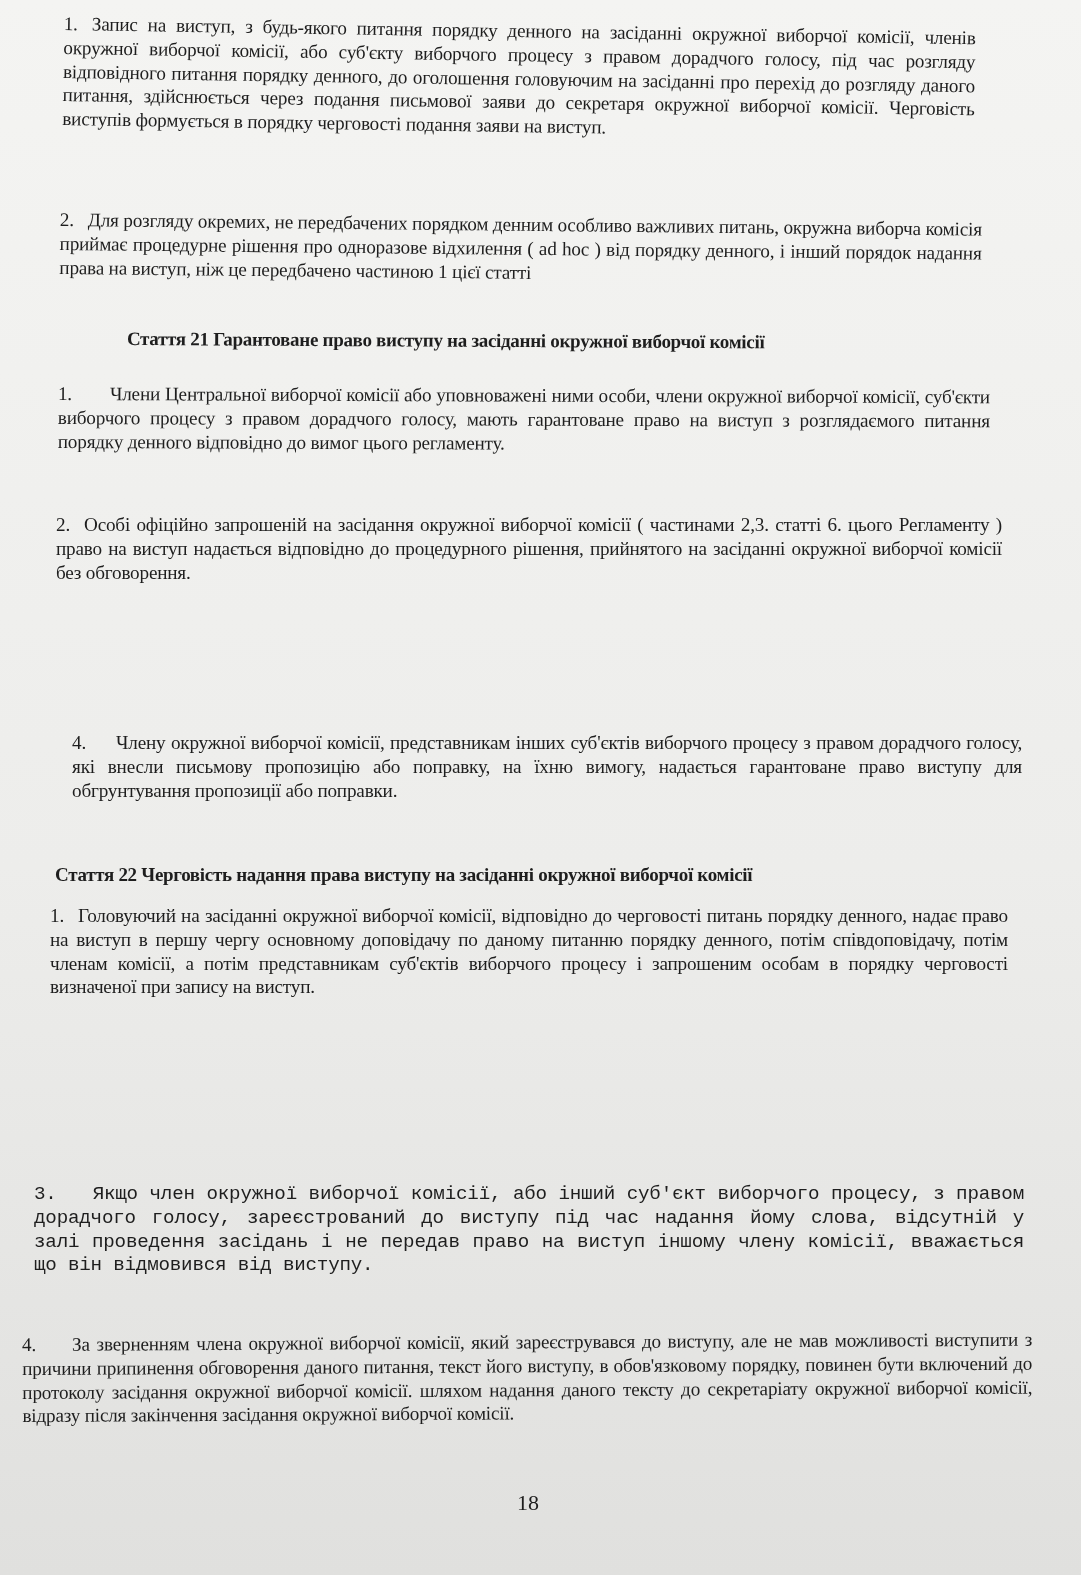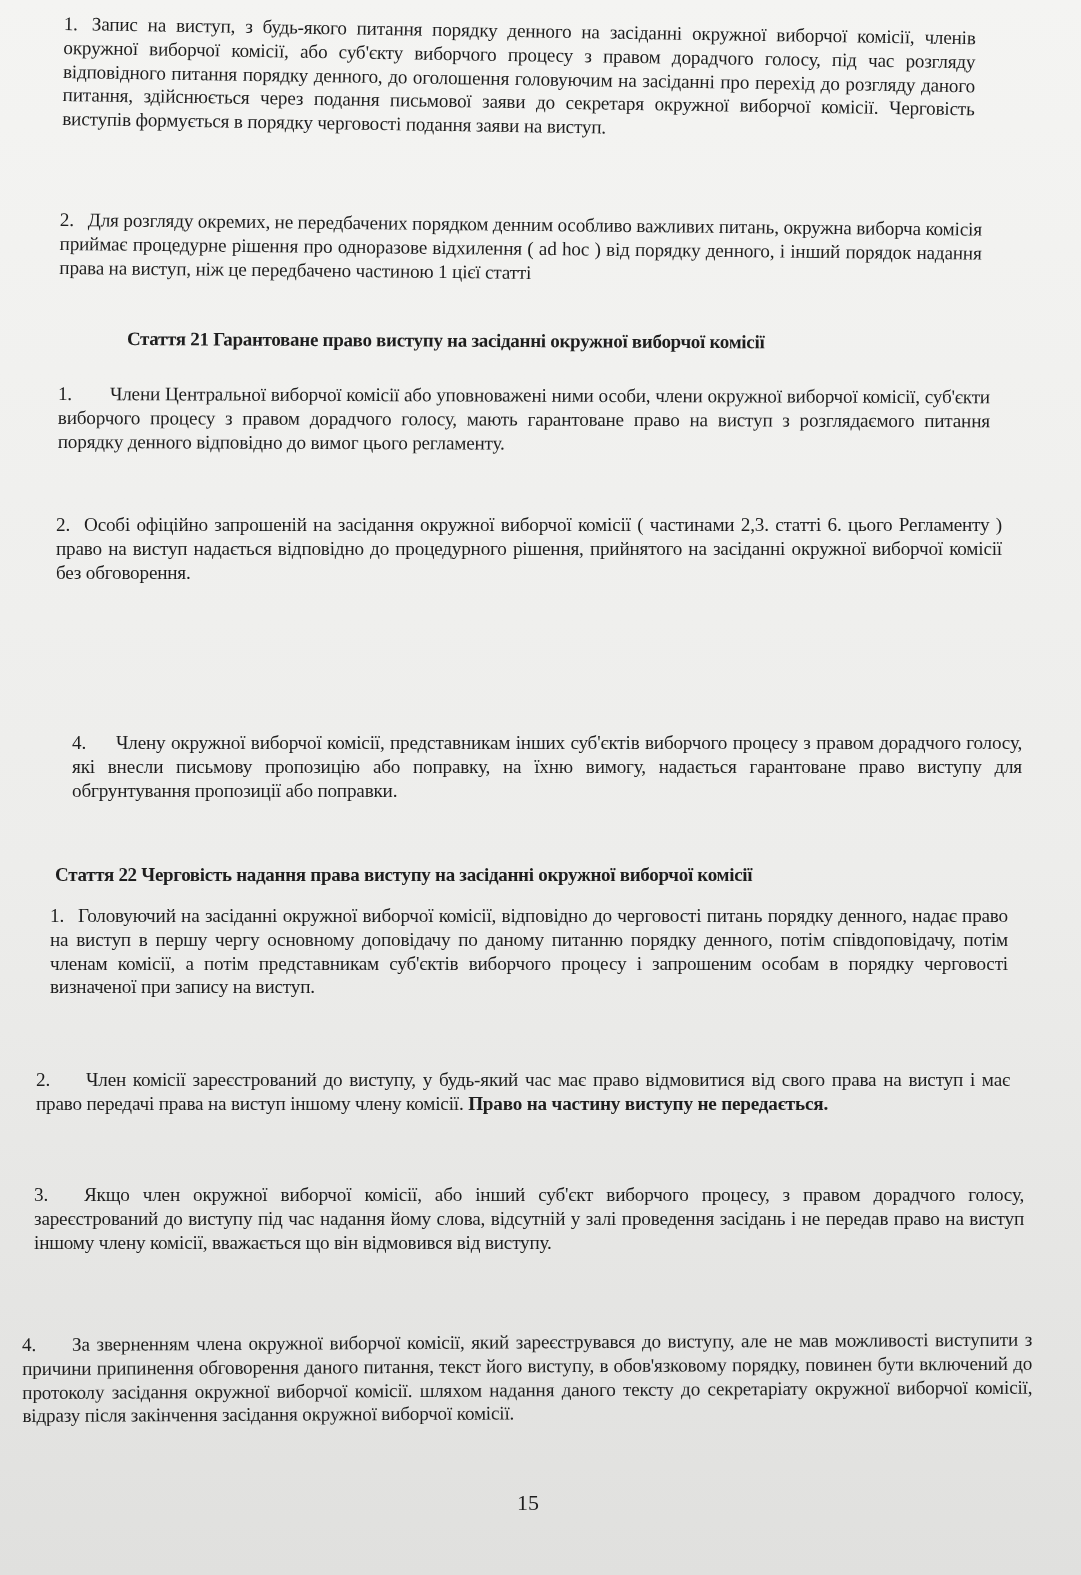--- a/index.html
+++ b/index.html
@@ -67,28 +67,24 @@
   <div class="para" style="left:72px; top:731px; width:950px;">
     <span class="num" style="margin-right:30px;">4.</span><span>Члену окружної виборчої комісії, представникам інших суб'єктів виборчого процесу з правом дорадчого голосу, які внесли письмову пропозицію або поправку, на їхню вимогу, надається гарантоване право виступу для обгрунтування пропозиції або поправки.</span>
   </div>
 
   <div class="heading" style="left:55px; top:830px;margin-top:34px;">Стаття 22 Черговість надання права виступу на засіданні окружної виборчої комісії</div>
 
   <div class="para" style="left:50px; top:888px; width:958px;margin-top:16px;">
     <span class="num">1.</span><span>Головуючий на засіданні окружної виборчої комісії, відповідно до черговості питань порядку денного, надає право на виступ в першу чергу основному доповідачу по даному питанню порядку денного, потім співдоповідачу, потім членам комісії, а потім представникам суб'єктів виборчого процесу і запрошеним особам в порядку черговості визначеної при запису на виступ.</span>
   </div>
 
-  <div class="para" style="left:36px; top:1068px; width:974px;">
-    <span class="num" style="margin-right:36px;">2.</span><span>Член комісії зареєстрований до виступу, у будь-який час має право відмовитися від свого права на виступ і має право передачі права на виступ іншому члену комісії.</span>
-    <span class="bold">Право на частину виступу не передається.</span>
-  </div>
 
-  <div class="para" style="left:34px; top:1183px; width:990px;">
+  <div class="para" style="left:34px; top:1183px; width:990px;font-family:Liberation Mono, monospace;">
     <span class="num" style="margin-right:36px;">3.</span><span>Якщо член окружної виборчої комісії, або інший суб'єкт виборчого процесу, з правом дорадчого голосу, зареєстрований до виступу під час надання йому слова, відсутній у залі проведення засідань і не передав право на виступ іншому члену комісії, вважається що він відмовився від виступу.</span>
   </div>
 
   <div class="para" style="left:22px; top:1333px; width:1010px; transform: rotate(-0.3deg);">
     <span class="num" style="margin-right:36px;">4.</span><span>За зверненням члена окружної виборчої комісії, який зареєструвався до виступу, але не мав можливості виступити з причини припинення обговорення даного питання, текст його виступу, в обов'язковому порядку, повинен бути включений до протоколу засідання окружної виборчої комісії. шляхом надання даного тексту до секретаріату окружної виборчої комісії, відразу після закінчення засідання окружної виборчої комісії.</span>
   </div>
 
-  <div class="page-number">15</div>
+  <div class="page-number">18</div>
 
 </div>
 
 </body></html>

